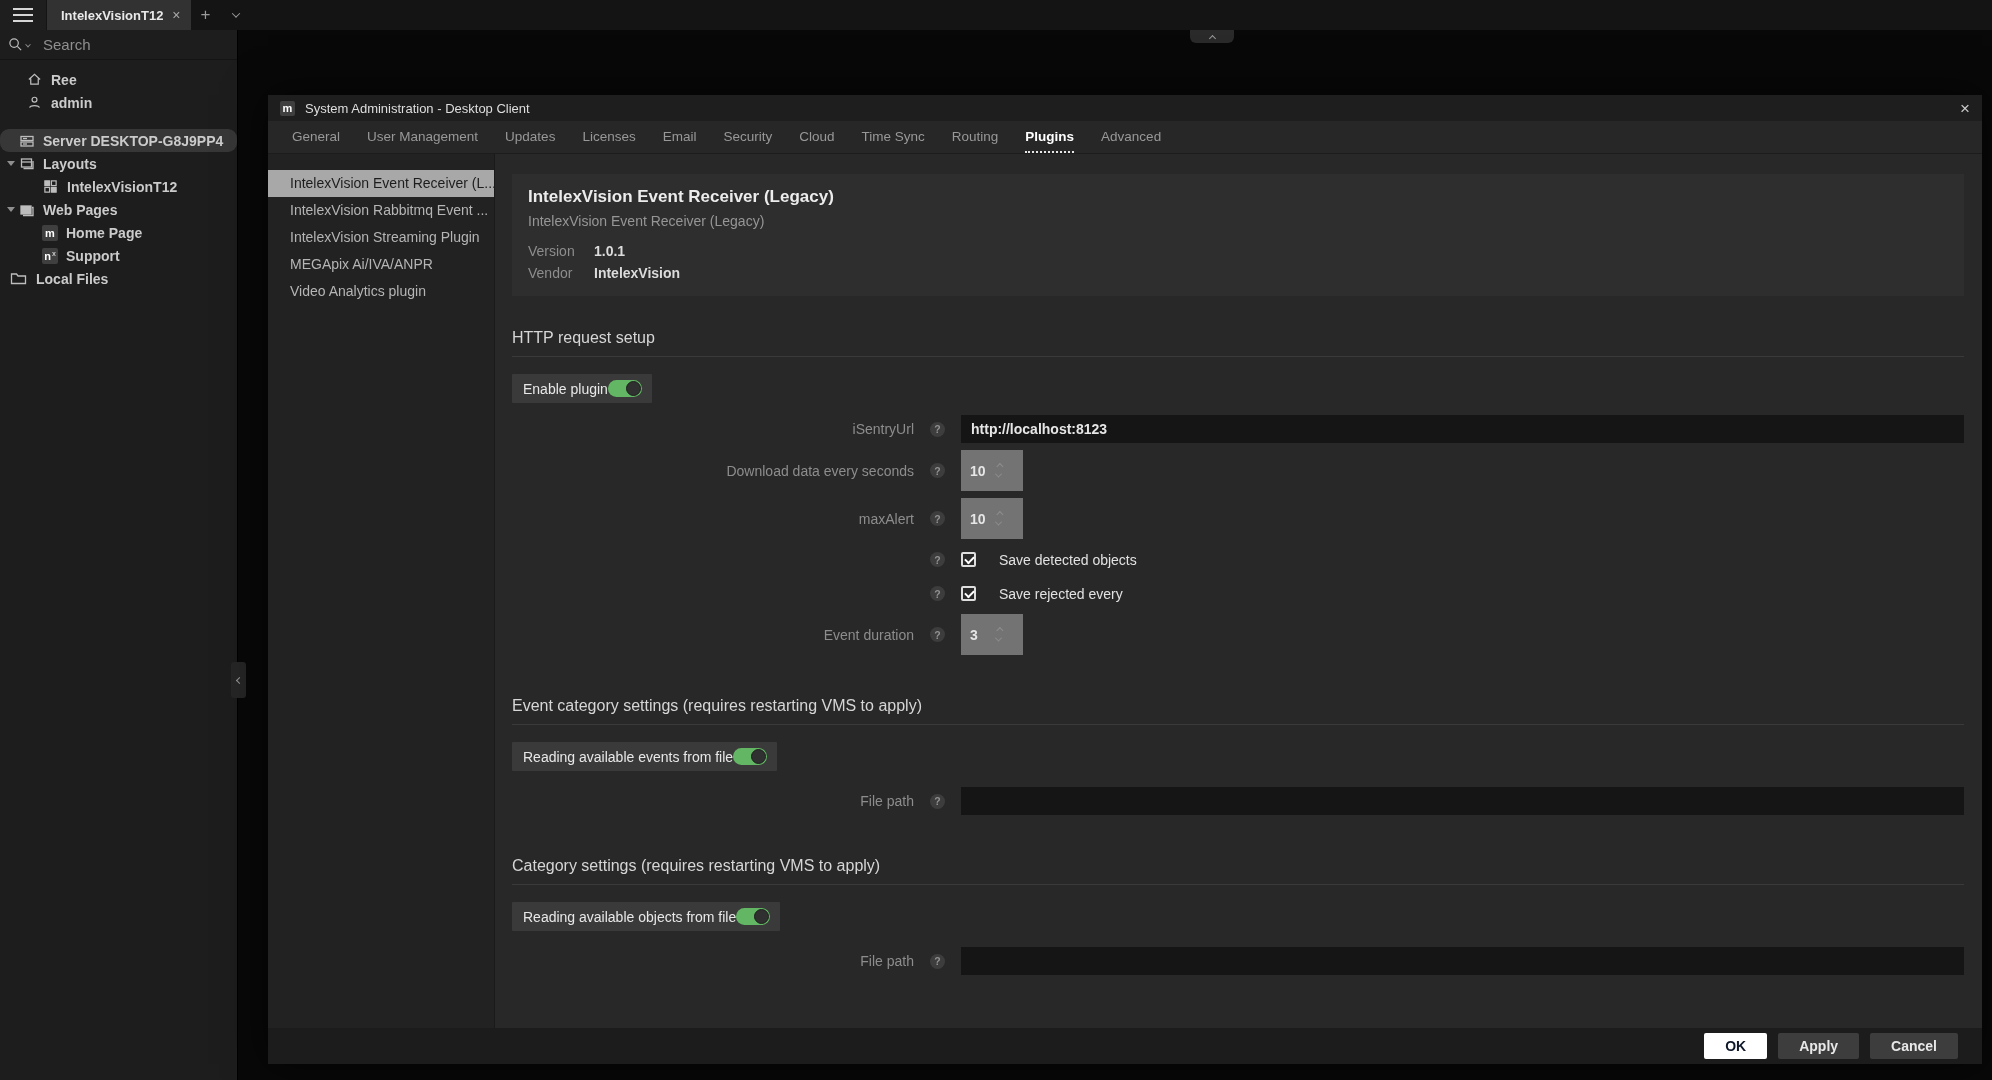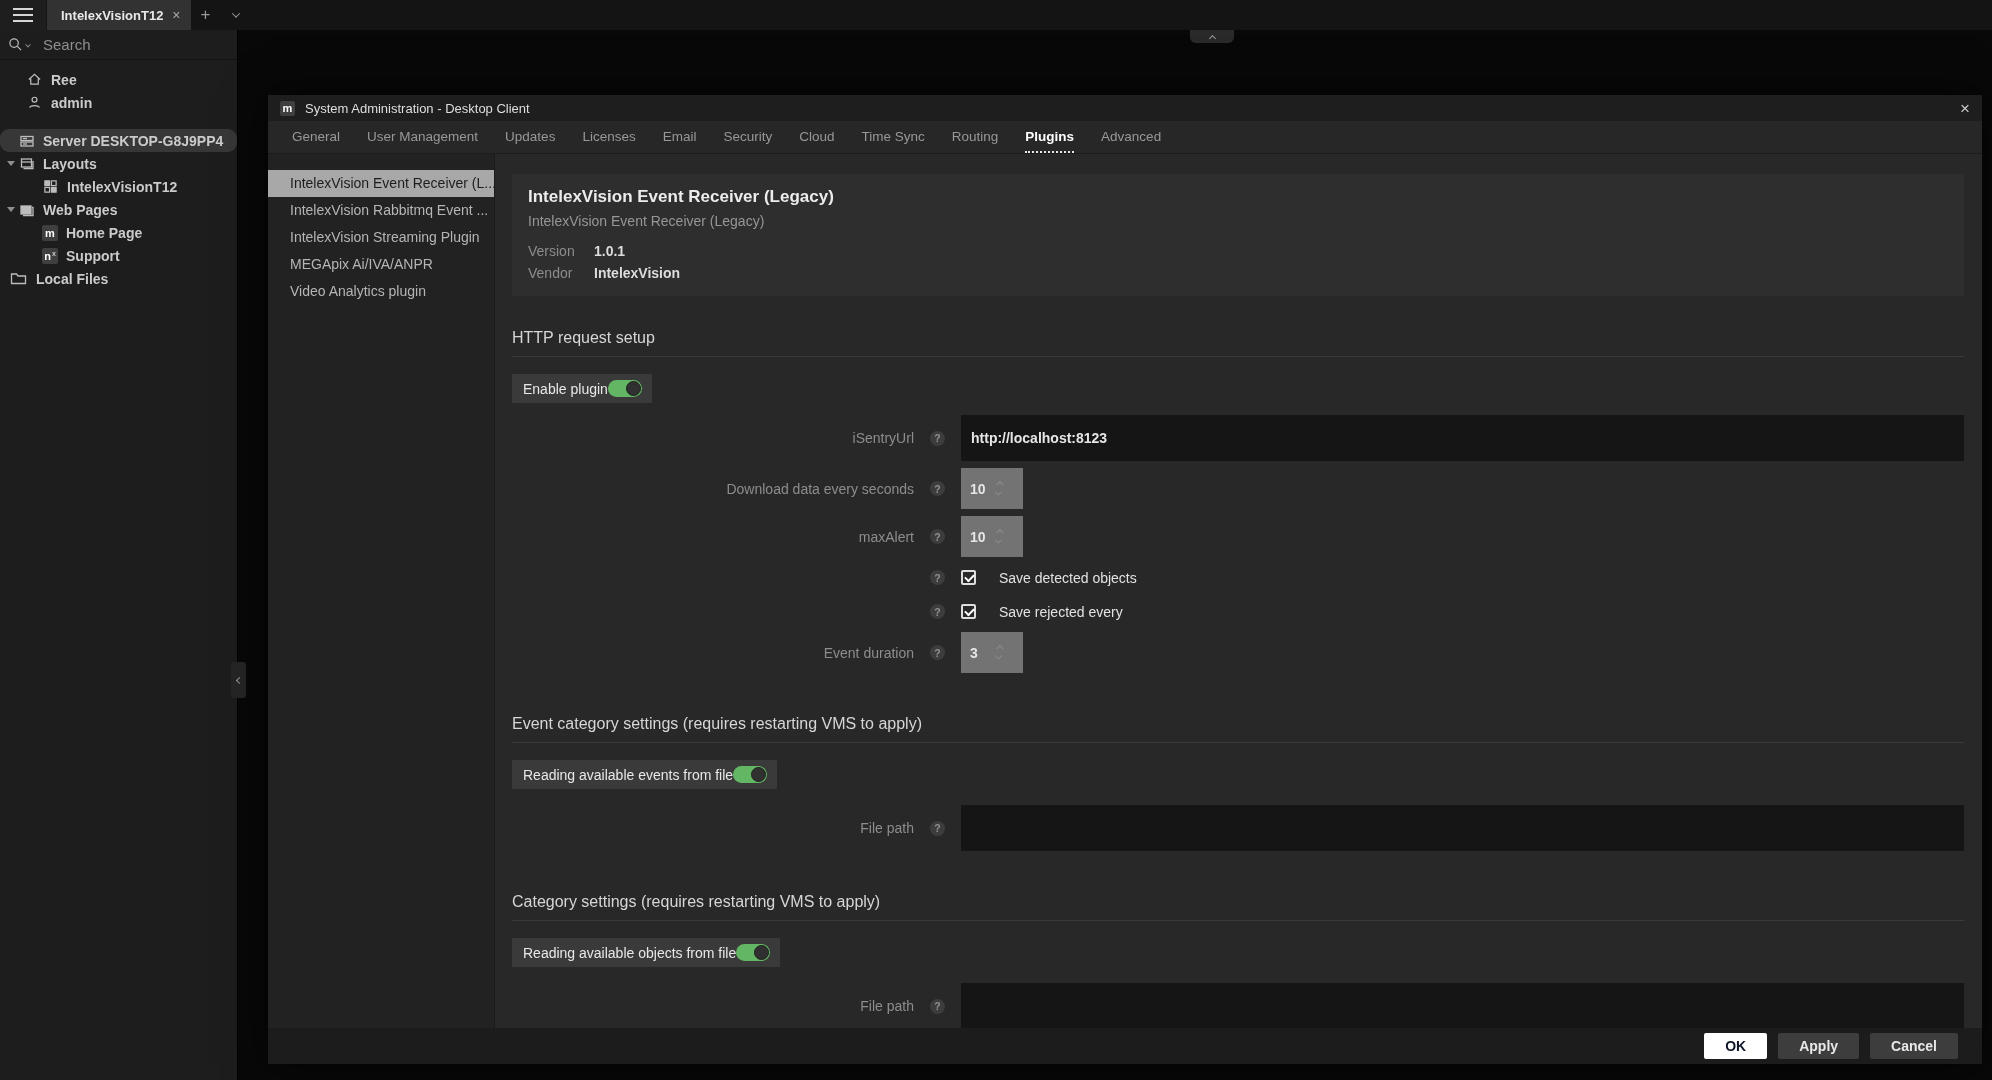--- a/index.html
+++ b/index.html
@@ -72,21 +72,21 @@
   .togglebox { margin-top:17px; display:inline-flex; align-items:center; gap:0; background:#3a3a3a; border-radius:1px; padding:6px 10px 6px 11px; cursor:pointer; }
   .togglebox .tl { font-size:14px; color:#e8e8e8; }
   .switch { position:relative; width:34px; height:17px; border-radius:9px; background:#63b764; flex:none; }
   .switch::after { content:""; position:absolute; right:1px; top:1px; width:15px; height:15px; border-radius:50%; background:#303030; border:1px solid #1e1e1e; box-sizing:border-box; }
 
   .form { margin-top:12px; display:flex; flex-direction:column; gap:7px; }
   .frow { display:grid; grid-template-columns:418px 26px 1fr; align-items:center; min-height:27px; }
   .flabel { text-align:right; padding-right:16px; font-size:14px; color:#8d8d8d; }
   .help { width:15px; height:15px; border-radius:50%; background:#3d3d3d; color:#929292; font-size:10.5px; font-weight:700; display:flex; align-items:center; justify-content:center; cursor:default; }
   .fctrl { padding-left:5px; display:flex; align-items:center; }
-  .txt { width:100%; height:46px; background:#151515; border:none; outline:none; color:#e6e6e6; font-size:14px; font-weight:600; padding:0 10px; font-family:"Liberation Sans", sans-serif; }
+  .txt { width:100%; height:28px; background:#151515; border:none; outline:none; color:#e6e6e6; font-size:14px; font-weight:600; padding:0 10px; font-family:"Liberation Sans", sans-serif; }
   .numbox { width:62px; height:41px; background:#737373; display:flex; align-items:center; padding:0 22px 0 9px; }
   .numbox .v { flex:1; font-size:14px; font-weight:600; color:#e6e6e6; }
   .spin { display:flex; flex-direction:column; align-items:center; gap:4px; cursor:pointer; }
   .spin .chev { width:5px; height:5px; border-color:#8e8e8e; }
   .spin .chev.up { transform:rotate(-135deg) translate(-1px,1px); }
   .cbwrap { display:flex; align-items:center; gap:23px; cursor:pointer; }
   .cb { position:relative; width:15px; height:15px; border:2px solid #dedede; border-radius:2px; flex:none; }
   .cb::after { content:""; position:absolute; left:2px; top:2px; width:7px; height:4px; border-left:2px solid #fff; border-bottom:2px solid #fff; transform:rotate(-45deg); }
   .cblabel { font-size:14px; color:#e2e2e2; }
   .filerow { margin-top:16px; }

